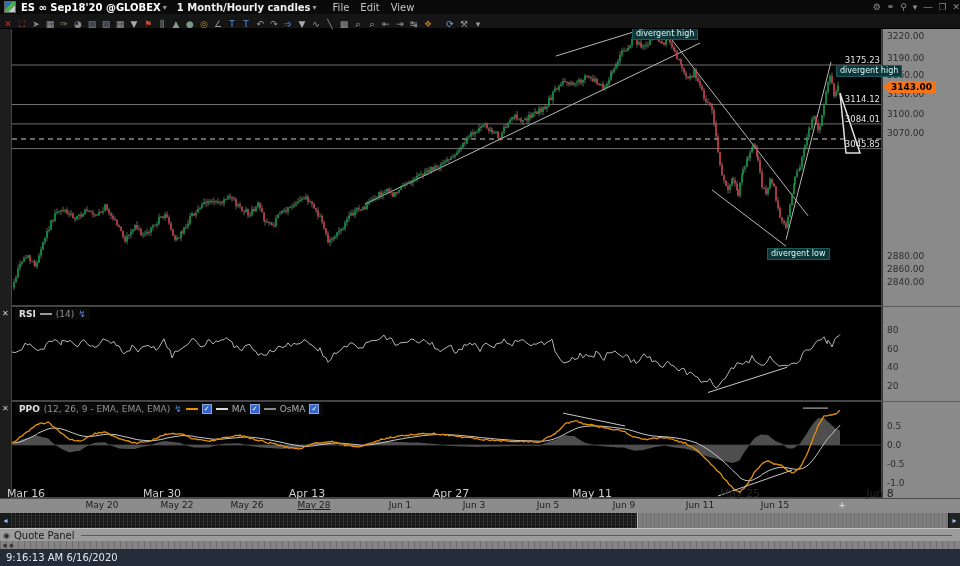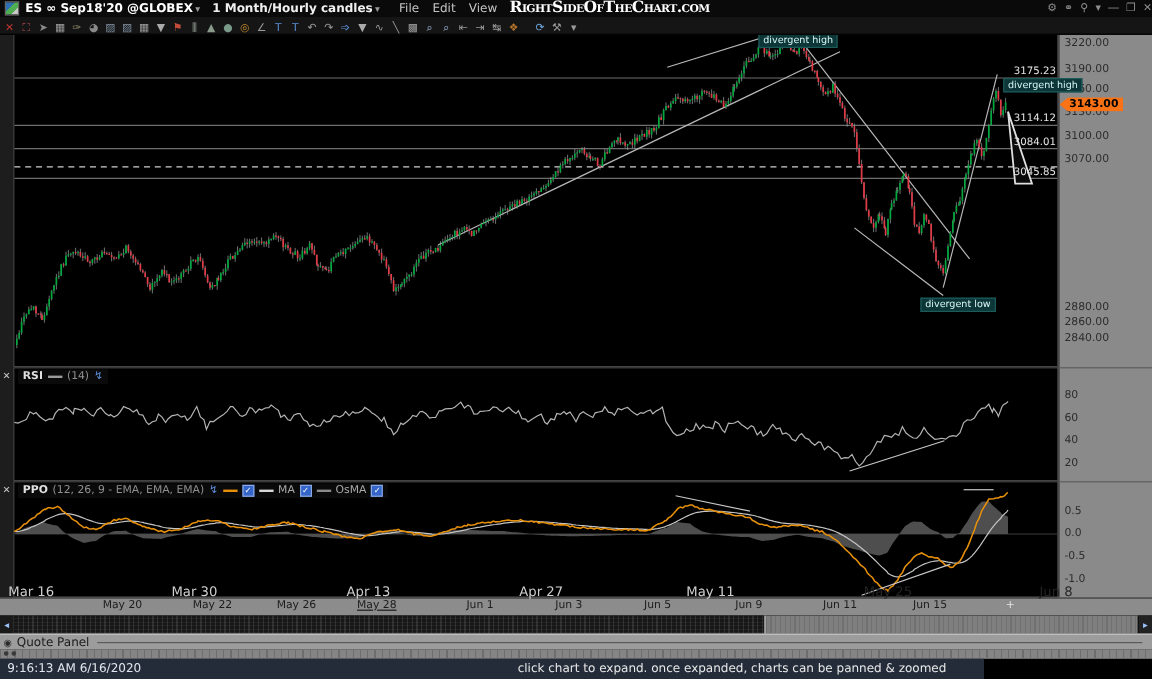--- a/index.html
+++ b/index.html
@@ -74,21 +74,21 @@
   .sb-label.on-light{color:#242424;}
   
   .quotebar{position:absolute;top:528px;left:0;width:960px;height:13px;background:#9c9c9c;
     border-top:1px solid #c6c6c6;box-sizing:border-box;display:flex;align-items:center;
     font-size:10px;color:#1a1a1a;z-index:2;}
   .qp-icon{margin:0 4px 0 3px;font-size:8px;color:#2a2a2a;}
   .qp-rule{flex:1;height:1px;background:#5a5a5a;margin:0 8px 0 6px;}
   .quote-edge{position:absolute;top:541px;left:0;width:960px;height:8px;background:#858585;
     background-image:repeating-linear-gradient(90deg,#6e6e6e 0 1px,transparent 1px 6px);z-index:2;}
   .qe-dots{position:absolute;left:3px;top:541px;font-size:5px;color:#3a3a3a;letter-spacing:2px;z-index:3;line-height:8px;}
-  .statusbar{position:absolute;top:549px;left:0;width:820px;height:17px;background:#232c38;
+  .statusbar{position:absolute;top:549px;left:0;width:960px;height:17px;background:#232c38;
     display:flex;align-items:center;font-size:10px;color:#e2e7ee;padding-left:6px;box-sizing:border-box;z-index:2;}
   .status-hint{position:absolute;left:610px;transform:translateX(-50%);color:#e8e8e8;white-space:nowrap;}
 </style>
 </head>
 <body>
 
 <div class="screen">
 
   <div class="menubar">
     <span class="appicon"></span>
@@ -99,21 +99,20 @@
       <span>@GLOBEX</span>
     </span>
     <span class="caret">▾</span>
     <span class="tflabel">1 Month/Hourly candles</span>
     <span class="caret">▾</span>
     <span class="menuitems" id="menu-items">
         <span class="menu-item">File</span>
         <span class="menu-item">Edit</span>
         <span class="menu-item">View</span>
       </span>
-    <span class="watermark">RightSideOfTheChart.com</span>
     <span class="win-icons" id="win-icons">
         <span>⚙</span>
         <span>⚭</span>
         <span>⚲</span>
         <span>▾</span>
         <span>―</span>
         <span>❐</span>
         <span>✕</span>
       </span>
   </div>
@@ -240,16 +239,15 @@
   <div class="quotebar">
     <span class="qp-icon">◉</span>
     <span>Quote Panel</span>
     <span class="qp-rule"></span>
   </div>
   <div class="quote-edge"></div>
   <span class="qe-dots">●●</span>
 
   <div class="statusbar">
     <span>9:16:13 AM 6/16/2020</span>
-    <span class="status-hint">click chart to expand. once expanded, charts can be panned &amp; zoomed</span>
   </div>
 
 </div>
 
 </body></html>

